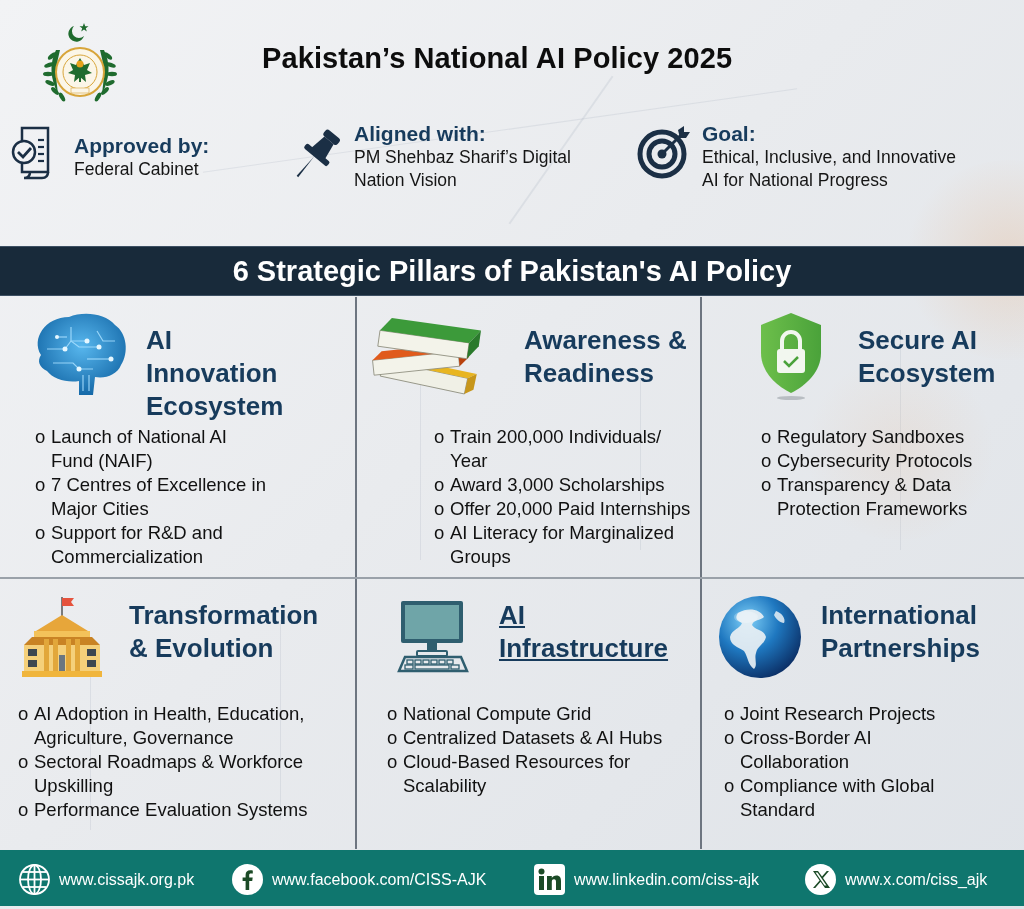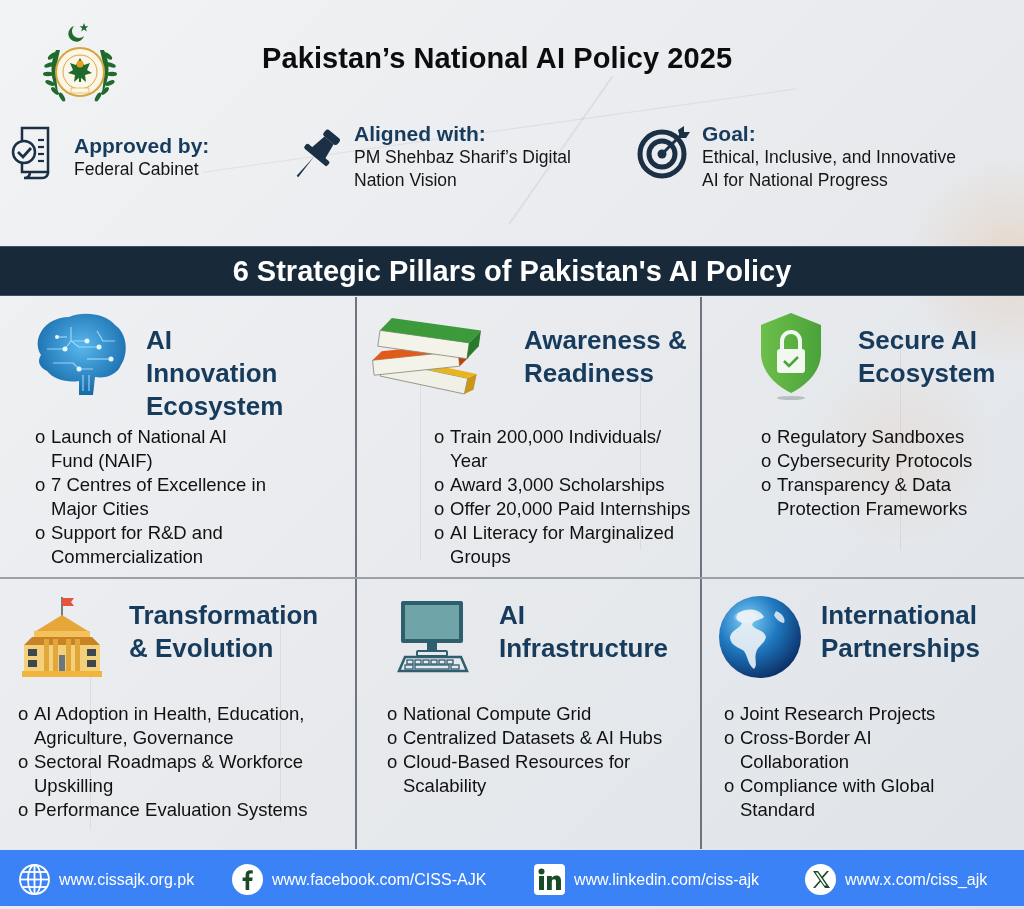--- a/index.html
+++ b/index.html
@@ -62,21 +62,21 @@
   .cell li {
     font-family: "Liberation Sans", sans-serif;
     font-size: 18.5px; line-height: 24px; color: #111;
     padding-left: 16px; text-indent: -16px;
   }
   .cell li .bullet { display: inline-block; width: 16px; text-indent: 0; }
 
   
   .footer {
     position: absolute; left: 0; top: 850px; width: 1024px; height: 56px;
-    background: #3b82f6; display: flex; align-items: center;
+    background: #0f766e; display: flex; align-items: center;
   }
   .f-item { position: absolute; display: flex; align-items: center; top: 13px; }
   .f-item .f-ico { width: 33px; height: 33px; flex: none; display: flex; align-items: center; justify-content: center; }
   .f-item .f-txt {
     font-family: "Liberation Sans", sans-serif; font-size: 16px; color: #ffffff; margin-left: 8px;
   }
 </style>
 </head>
 <body>
 
@@ -345,21 +345,21 @@
             <rect x="26" y="61" width="6" height="4"></rect>
           <rect x="34" y="61" width="6" height="4"></rect>
             <rect x="42" y="61" width="6" height="4"></rect>
             <rect x="50" y="61" width="6" height="4"></rect>
           <rect x="8" y="66" width="8" height="4"></rect>
             <rect x="18" y="66" width="34" height="4"></rect>
             <rect x="54" y="66" width="8" height="4"></rect>
         </g>
       </svg>
     </div>
-    <div class="c-title" style="left:142px;top:20px;">
+    <div class="c-title" style="left:142px;top:20px;text-decoration:underline;">
       <div>AI</div>
       <div>Infrastructure</div>
     </div>
     <ul style="left:30px;top:123px;width:312px;">
       <li><span class="bullet">o</span><span>National Compute Grid</span></li>
       <li><span class="bullet">o</span><span>Centralized Datasets &amp; AI Hubs</span></li>
       <li><span class="bullet">o</span><span>Cloud-Based Resources for</span><br><span>Scalability</span></li>
     </ul>
   </div>
 

